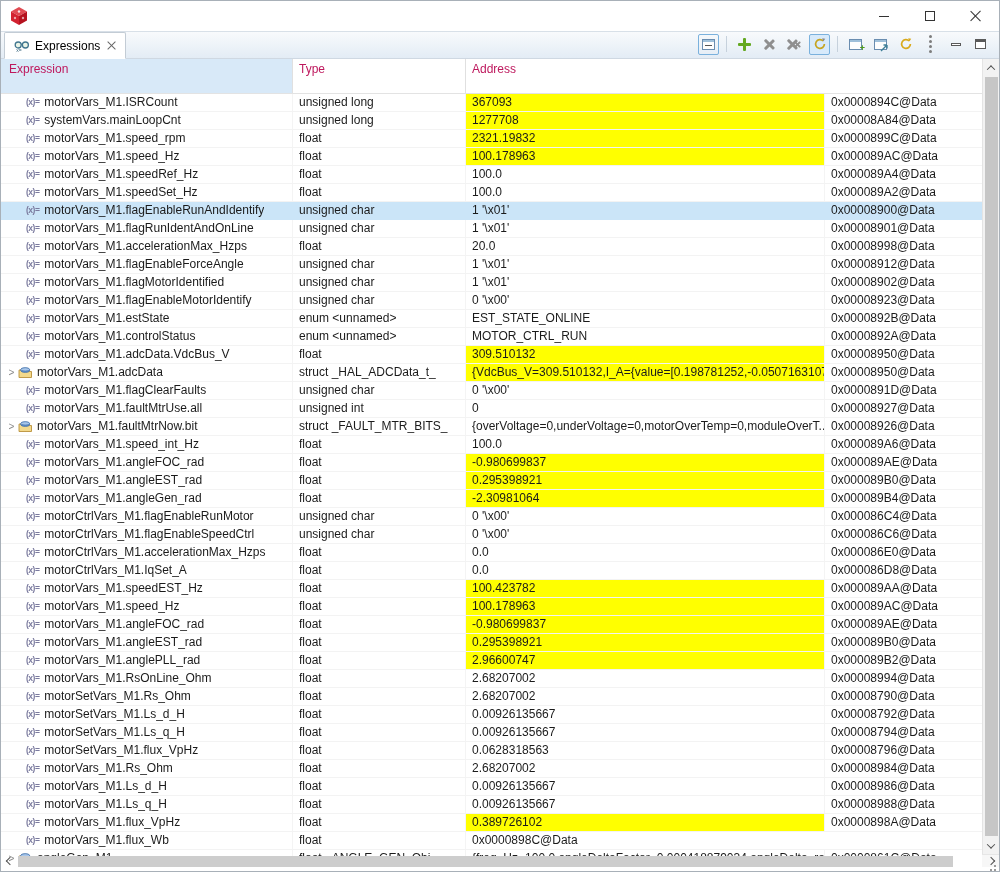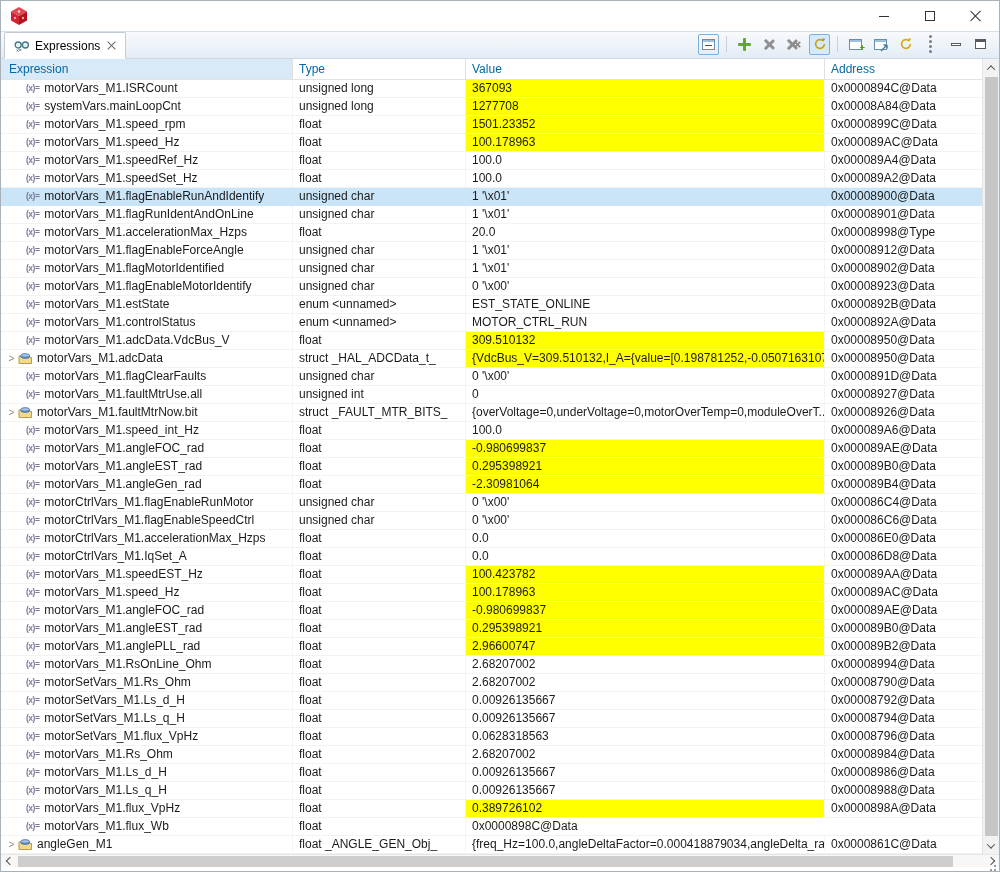--- a/index.html
+++ b/index.html
@@ -54,21 +54,21 @@
   .x-icon::before { transform:rotate(45deg);} .x-icon::after{ transform:rotate(-45deg);}
   .x-icon.small { transform:scale(.6); margin-left:-6px; }
   .dots-icon { display:flex; flex-direction:column; gap:2px; }
   .dots-icon i { width:3px; height:3px; border-radius:50%; background:#7d7d7d; }
   .minbar-icon { width:10px; height:3px; border:1px solid #5a5a5a; background:#fff; }
   .maxbox-icon { width:11px; height:10px; border:1px solid #5a5a5a; border-top:3px solid #5a5a5a; background:#fff; }
 
   
   .main { display:flex; height:795px; }
   .table-area { width:981px; }
-  .header-row { height:21px; display:flex; font-size:12px; color:#0369a1; border-bottom:1px solid #e3e3e3; background:#fff;}
+  .header-row { height:35px; display:flex; font-size:12px; color:#be185d; border-bottom:1px solid #e3e3e3; background:#fff;}
   .hcell { padding:3px 6px 0 6px; border-right:1px solid #e0e0e0; height:100%; }
   .hcell.he { width:292px; background:#d8e9f8; padding-left:8px; }
   .hcell.ht { width:173px; }
   .hcell.hv { width:359px; }
   .hcell.ha { width:157px; border-right:none; }
 
   .rows { height:774px; overflow:hidden; }
   .row { height:18px; display:flex; font-size:12px; color:#1b1b1b; border-bottom:1px solid #f3f3f3; background:#fff; }
   .row.selected { background:#cbe5f8; border-bottom-color:#cbe5f8; }
   .cell { height:100%; padding:0 6px; white-space:nowrap; overflow:hidden; line-height:16.5px; border-right:1px solid #f4f4f4; }
@@ -210,21 +210,20 @@
           <span class="maxbox-icon"></span>
         </div>
     </div>
   </div>
 
   <div class="main">
     <div class="table-area">
       <div class="header-row">
         <div class="hcell he">Expression</div>
         <div class="hcell ht">Type</div>
-        <div class="hcell hv">Value</div>
         <div class="hcell ha">Address</div>
       </div>
       <div class="rows">
   <div class="row">
     <div class="cell c-expr">
       <span class="chev-struct" style="visibility: hidden;">&gt;</span>
       <span class="var-glyph" style="display: inline;">(x)=</span>
 
       <span class="expr-txt">motorVars_M1.ISRCount</span>
     </div>
@@ -246,21 +245,21 @@
   </div>
 
   <div class="row">
     <div class="cell c-expr">
       <span class="chev-struct" style="visibility: hidden;">&gt;</span>
       <span class="var-glyph" style="display: inline;">(x)=</span>
 
       <span class="expr-txt">motorVars_M1.speed_rpm</span>
     </div>
     <div class="cell c-type">float</div>
-    <div class="cell c-value hl">1501.23352</div>
+    <div class="cell c-value hl">2321.19832</div>
     <div class="cell c-addr">0x0000899C@Data</div>
   </div>
 
   <div class="row">
     <div class="cell c-expr">
       <span class="chev-struct" style="visibility: hidden;">&gt;</span>
       <span class="var-glyph" style="display: inline;">(x)=</span>
 
       <span class="expr-txt">motorVars_M1.speed_Hz</span>
     </div>
@@ -319,21 +318,21 @@
 
   <div class="row">
     <div class="cell c-expr">
       <span class="chev-struct" style="visibility: hidden;">&gt;</span>
       <span class="var-glyph" style="display: inline;">(x)=</span>
 
       <span class="expr-txt">motorVars_M1.accelerationMax_Hzps</span>
     </div>
     <div class="cell c-type">float</div>
     <div class="cell c-value">20.0</div>
-    <div class="cell c-addr">0x00008998@Type</div>
+    <div class="cell c-addr">0x00008998@Data</div>
   </div>
 
   <div class="row">
     <div class="cell c-expr">
       <span class="chev-struct" style="visibility: hidden;">&gt;</span>
       <span class="var-glyph" style="display: inline;">(x)=</span>
 
       <span class="expr-txt">motorVars_M1.flagEnableForceAngle</span>
     </div>
     <div class="cell c-type">unsigned char</div>

